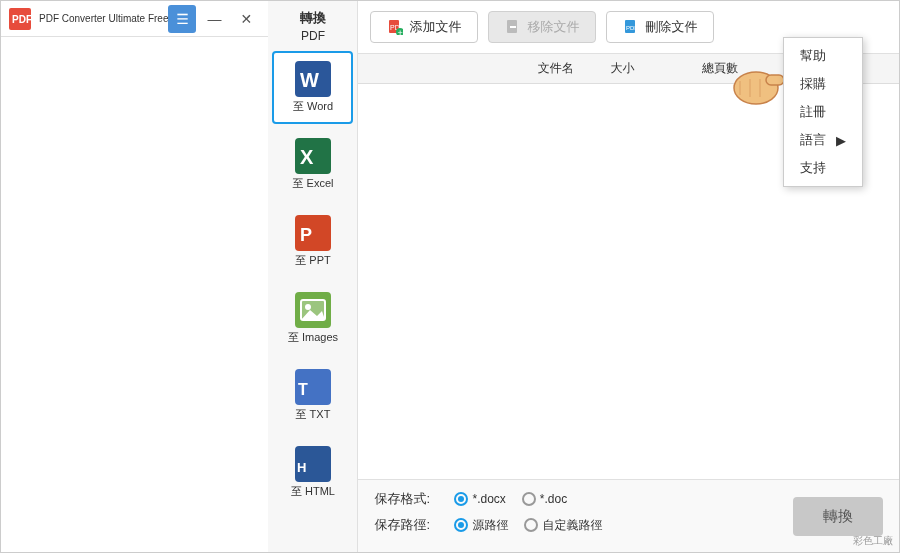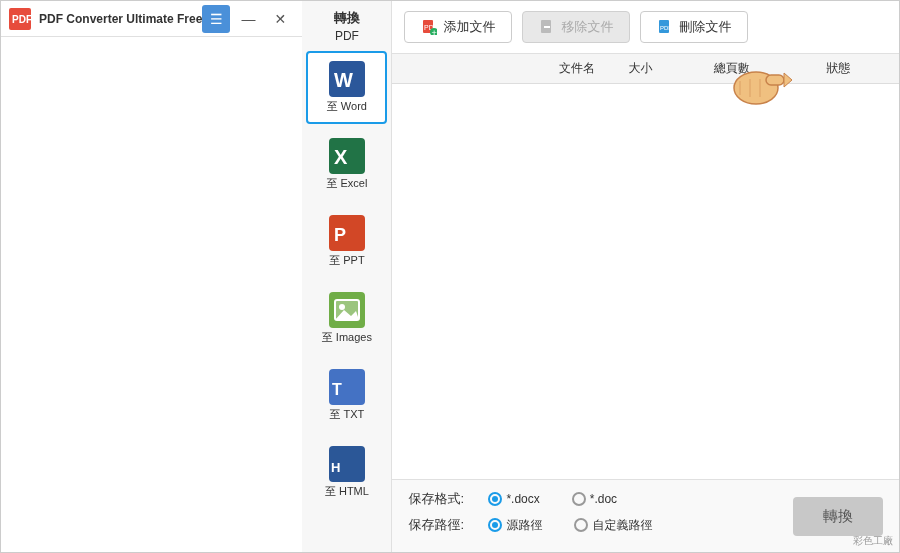--- a/index.html
+++ b/index.html
@@ -32,24 +32,23 @@
       border-bottom: 1px solid #e0e0e0;
       flex-shrink: 0;
     }
     .title-bar-logo {
       width: 22px;
       height: 22px;
       margin-right: 8px;
       flex-shrink: 0;
     }
     .title-bar-text {
-      font-size: 12px;
-      color: #333;
-      flex: 1;
-      font-weight: bold;
+      font-size: 10px;
+      color: #333;
+      flex: 1;
     }
     .title-bar-controls {
       display: flex;
       align-items: center;
       gap: 4px;
     }
     .title-bar-btn {
       width: 28px;
       height: 28px;
       display: flex;
@@ -202,21 +201,21 @@
     }
     .save-label {
       font-size: 13px;
       color: #333;
       width: 80px;
       font-weight: normal;
     }
     .radio-group {
       display: flex;
       align-items: center;
-      gap: 32px;
+      gap: 16px;
     }
     .radio-option {
       display: flex;
       align-items: center;
       gap: 4px;
       font-size: 12px;
       color: #333;
       cursor: pointer;
     }
     .radio-dot {
@@ -306,20 +305,38 @@
       <text x="3" y="15" font-size="10" fill="white" font-weight="bold">PDF</text>
     </svg>
     <span class="title-bar-text">PDF Converter Ultimate Free</span>
     <div class="title-bar-controls">
       <button class="title-bar-btn menu-btn">☰</button>
       <button class="title-bar-btn">—</button>
       <button class="title-bar-btn close">✕</button>
     </div>
   </div>
 
+  <div class="dropdown-menu">
+    <div class="dropdown-item">
+      <span>幫助</span>
+    </div>
+    <div class="dropdown-item">
+      <span>採購</span>
+    </div>
+    <div class="dropdown-item">
+      <span>註冊</span>
+    </div>
+    <div class="dropdown-item">
+      <span>語言</span>
+      <span>▶</span>
+    </div>
+    <div class="dropdown-item">
+      <span>支持</span>
+    </div>
+  </div>
 
   <div class="hand-cursor">
     <svg viewBox="0 0 70 70" xmlns="http://www.w3.org/2000/svg">
 
       <g transform="translate(5,10)">
 
         <ellipse cx="28" cy="35" rx="22" ry="16" fill="#f0c080" stroke="#c8824a" stroke-width="1.5"></ellipse>
 
         <rect x="38" y="22" width="18" height="10" rx="5" fill="#f0c080" stroke="#c8824a" stroke-width="1.5"></rect>
 

